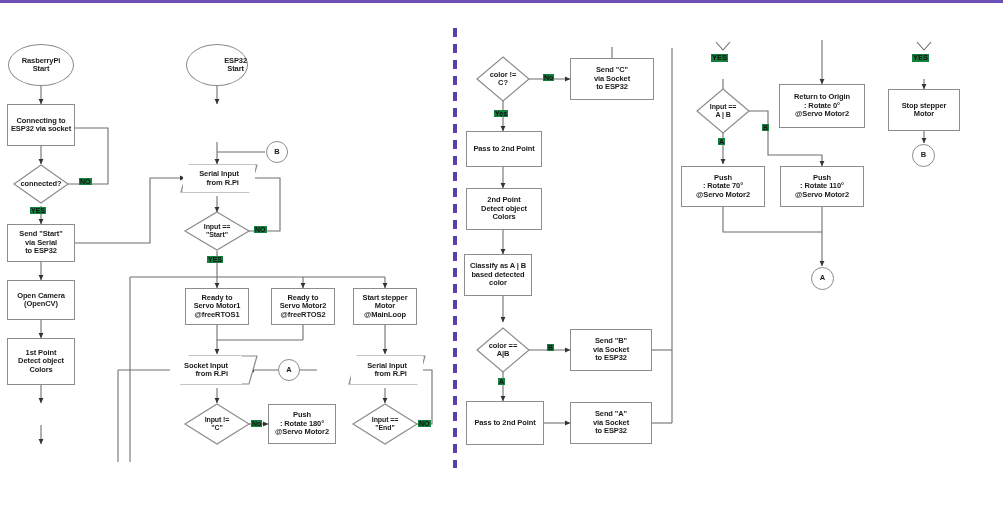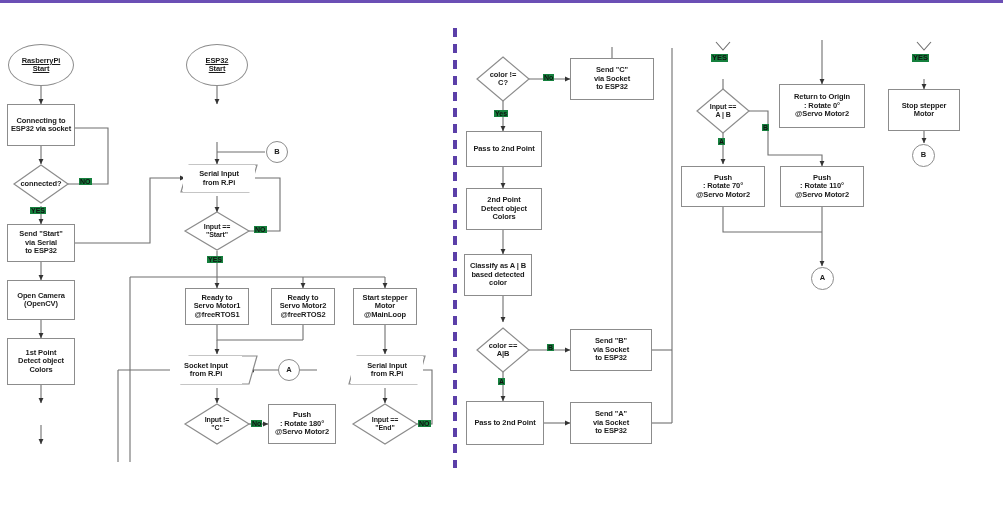--- a/index.html
+++ b/index.html
@@ -4,24 +4,24 @@
 <style>
   html,body{margin:0;padding:0;background:#ffffff;}
   body{width:1003px;height:506px;overflow:hidden;
        font-family:"Liberation Sans","DejaVu Sans",sans-serif;}
   #canvas{position:relative;width:1003px;height:506px;background:#fff;}
   svg.layer{position:absolute;left:0;top:0;width:1003px;height:506px;pointer-events:none;}
   .node{position:absolute;box-sizing:border-box;display:flex;align-items:center;
         justify-content:center;text-align:center;color:#1a1a1a;font-weight:bold;
         line-height:1.12;letter-spacing:-0.1px;}
   .rect{border:1.2px solid #8c8c8c;background:#fff;}
-  .oval{border:1.2px solid #8c8c8c;background:#fff;border-radius:50%;text-decoration:underline;}
+  .oval{border:1.2px solid #8c8c8c;background:#fff;border-radius:50%;}
   .circ{border:1.2px solid #8c8c8c;background:#fff;border-radius:50%;}
   .para{background:#fff;}
-  .para .inner{position:relative;z-index:2;}
+  .para .inner{position:relative;z-index:2;text-align:right;}
   .diam{background:transparent;}
   .diam .inner{position:relative;z-index:2;}
   .lbl{position:absolute;color:#111;font-weight:bold;background:#15803d;
        padding:0 1px;line-height:1;}
   .fs7{font-size:7px;}
   .fs75{font-size:7.5px;}
   .topbar{position:absolute;left:0;top:0;width:1003px;height:3px;background:#6b4fb5;}
   .vdiv{position:absolute;left:453px;top:28px;width:4px;height:440px;
         background:repeating-linear-gradient(to bottom,#5b3fa8 0px,#5b3fa8 9px,
         rgba(255,255,255,0) 9px,rgba(255,255,255,0) 16px);}
@@ -171,21 +171,21 @@
     </div>
 
   <div class="node rect fs75" style="left:7px;top:338px;width:68px;height:47px;">
       <div class="inner">1st Point<br>Detect object<br>Colors</div>
     </div>
 
 
   <div class="lbl fs7" style="left:79px;top:178px;">NO</div>
   <div class="lbl fs7" style="left:30px;top:207px;">YES</div>
 
-  <div class="node oval fs75" style="left:186px;top:44px;width:62px;height:42px;">
+  <div class="node oval fs75" style="left:186px;top:44px;width:62px;height:42px;justify-content:flex-end;">
       <div class="inner">ESP32<br>Start</div>
     </div>
 
 
   <div class="node para fs75" style="left:183px;top:165px;width:72px;height:27px;">
       <div class="inner">Serial Input<br>from R.Pi</div>
     </div>
 
   <div class="node diam fs7" style="left:189px;top:219px;width:56px;height:24px;">
       <div class="inner">Input ==<br>"Start"</div>

